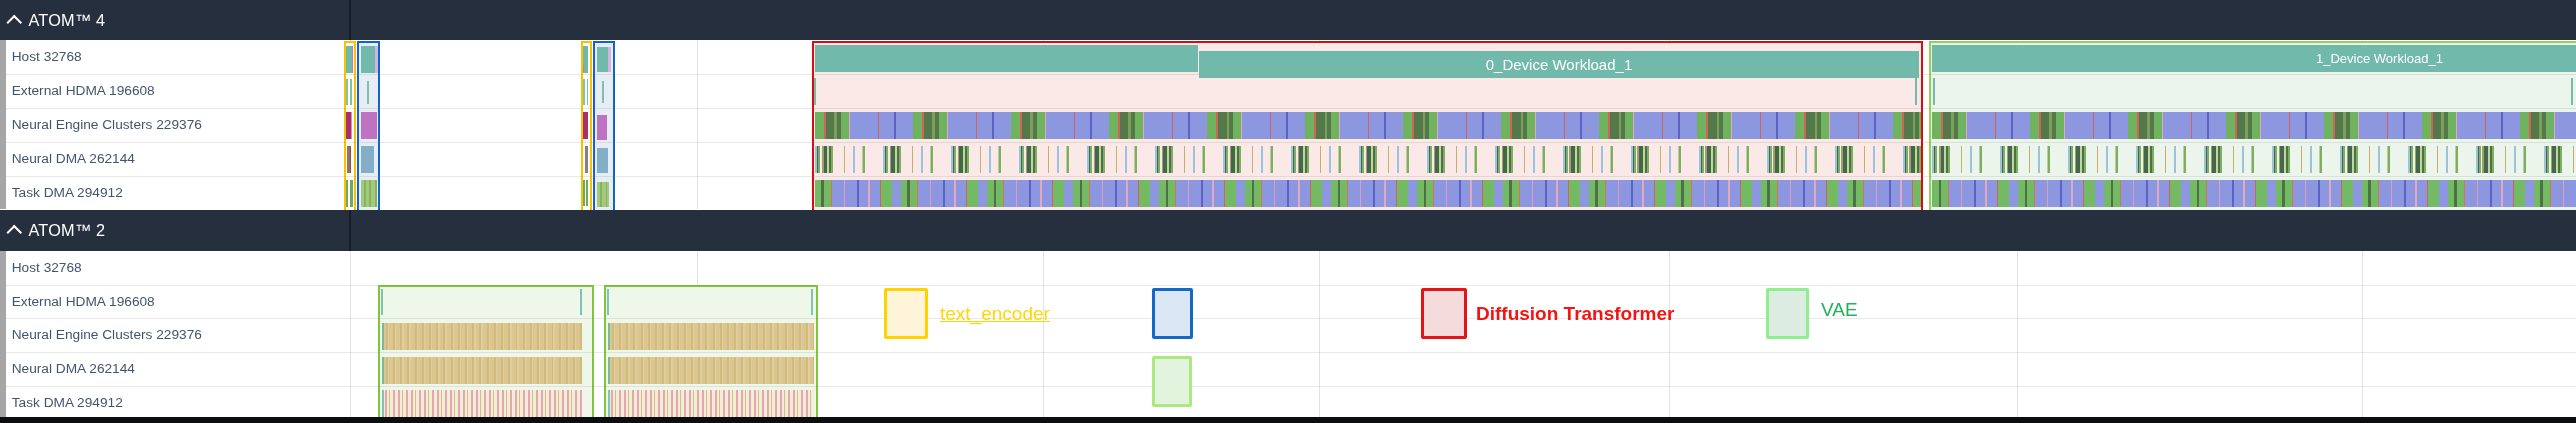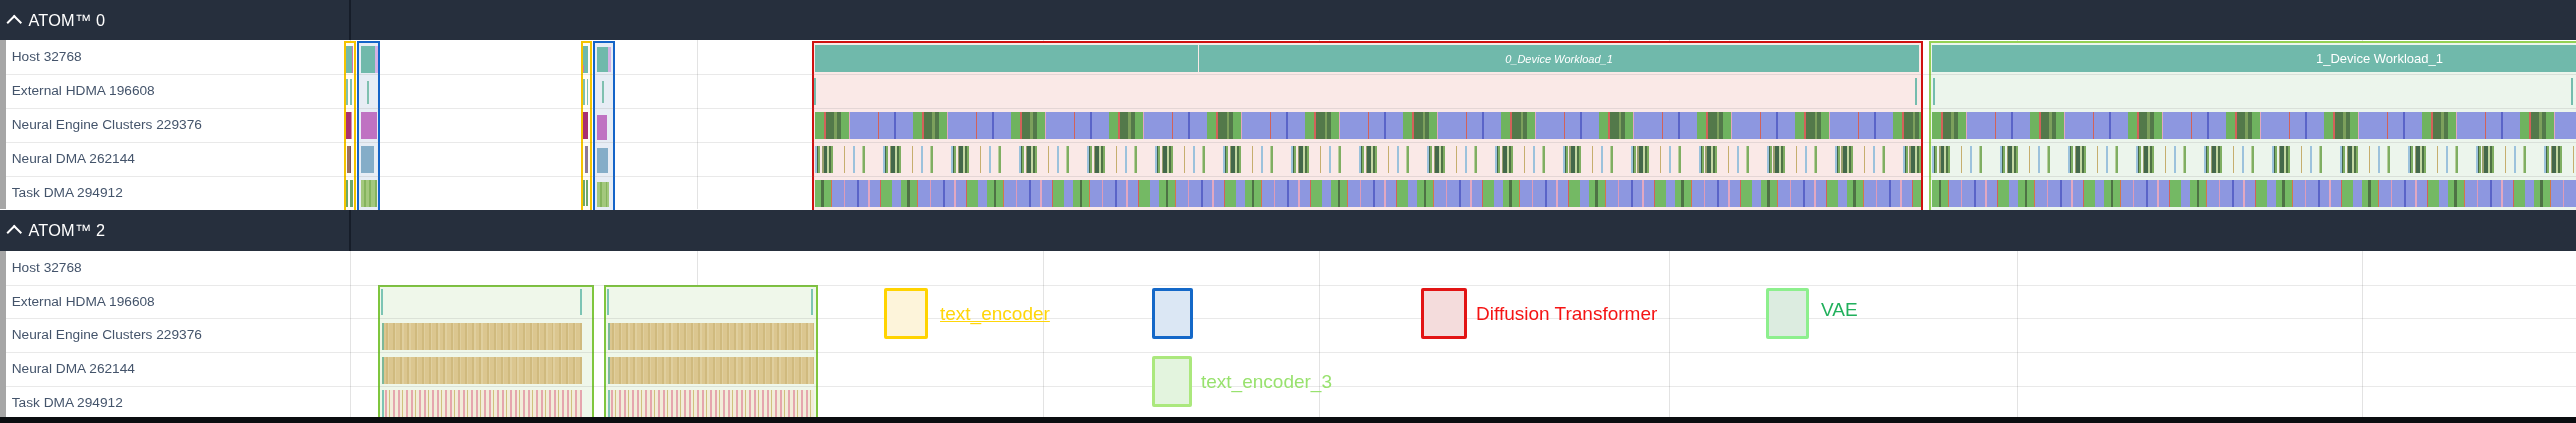--- a/index.html
+++ b/index.html
@@ -76,21 +76,21 @@
   
   .lg-swatch{box-sizing:border-box;border-radius:2px;z-index:7;}
   .lg-label{z-index:7;font-size:19px;white-space:nowrap;display:flex;align-items:center;}
   .sw-te {border:3.3px solid #ffd300;background:#fdf4da;}
   .sw-te2{border:3.3px solid #1468c8;background:#dbe7f4;}
   .sw-dt {border:3.3px solid #e21414;background:#f4dcdc;}
   .sw-vae{border:3.3px solid #8def8d;background:#dcece0;}
   .sw-te3{border:3.3px solid #abe87d;background:#e3f4de;}
   .tx-te {color:#ffd60a;}
   .tx-te2{color:#1a7ae0;}
-  .tx-dt {color:#f51414;}
+  .tx-dt {color:#f51414;font-weight:bold;}
   .tx-vae{color:#21b05c;}
   .tx-te3{color:#98e26e;}
   .bottom-bar{left:0;top:417px;width:2576px;height:6.5px;background:#0b0d10;z-index:8;}
 </style>
 </head>
 <body>
 
 <div id="stage">
 
   <div class="abs gridline" style="left:350px;top:40px;height:169px;"></div>
@@ -121,21 +121,21 @@
   <div class="abs rowsep" style="top:108px;"></div>
   <div class="abs rowsep" style="top:142px;"></div>
   <div class="abs rowsep" style="top:176px;"></div>
   <div class="abs rowsep" style="top:285px;"></div>
   <div class="abs rowsep" style="top:318px;"></div>
   <div class="abs rowsep" style="top:352px;"></div>
   <div class="abs rowsep" style="top:386px;"></div>
 
   <div class="abs sec-header" style="top:0;height:40px;">
     <span class="chev"></span>
-    <span>ATOM™ 0</span>
+    <span>ATOM™ 4</span>
     <span class="hdr-divider" style="left:349px;"></span>
   </div>
   <div class="abs sec-header" style="top:210px;height:41px;">
     <span class="chev"></span>
     <span>ATOM™ 2</span>
     <span class="hdr-divider" style="left:349px;"></span>
   </div>
 
   <div class="abs rail" style="top:40px;height:169px;"></div>
   <div class="abs rail" style="top:251px;height:166px;"></div>
@@ -180,21 +180,21 @@
   <div class="abs slice" style="left:586px;top:180px;width:2px;height:26px;background:#6da868;"></div>
 
   <div class="abs slice teal" style="left:597px;top:47px;width:11px;height:25.4px;"></div>
   <div class="abs slice" style="left:608px;top:47px;width:2.6px;height:25.4px;background:#d4b2e4;"></div>
   <div class="abs slice" style="left:602px;top:81px;width:2px;height:22px;background:#7fc0b0;"></div>
   <div class="abs slice" style="left:597px;top:115px;width:10.4px;height:25.4px;background:#bf72c2;"></div>
   <div class="abs slice" style="left:597px;top:148px;width:11px;height:25.4px;background:#84adc8;"></div>
   <div class="abs slice" style="left:597px;top:182px;width:11.7px;height:25px;background:repeating-linear-gradient(90deg,#a3c87e 0 3.3px,#85b45e 3.3px 5.2px);"></div>
 
   <div class="abs slice teal" style="left:815px;top:45px;width:383px;height:27px;"></div>
-  <div class="abs slice teal bar-label" style="left:1199px;top:45px;width:720px;height:27px;font-size:11px;font-style:italic;">0_Device Workload_1</div>
+  <div class="abs slice teal bar-label" style="left:1199px;top:51px;width:720px;height:27px;font-size:15px;">0_Device Workload_1</div>
   <div class="abs slice" style="left:814px;top:78px;width:2px;height:27px;background:#74bcae;"></div>
   <div class="abs slice" style="left:1915px;top:78px;width:2px;height:27px;background:#74bcae;"></div>
   <div class="abs slice pat-nec" style="left:815px;top:112px;width:1106px;height:27px;"></div>
   <div class="abs slice pat-ndma" style="left:815px;top:146px;width:1106px;height:27px;"></div>
   <div class="abs slice pat-task" style="left:815px;top:180px;width:1106px;height:27px;"></div>
 
   <div class="abs slice teal bar-label" style="left:1932px;top:45px;width:895px;height:27px;font-size:13px;">1_Device Workload_1</div>
   <div class="abs slice" style="left:1933px;top:78px;width:2px;height:27px;background:#74bcae;"></div>
   <div class="abs slice" style="left:2571px;top:78px;width:2px;height:27px;background:#74bcae;"></div>
   <div class="abs slice pat-nec" style="left:1932px;top:112px;width:644px;height:27px;"></div>
@@ -225,18 +225,17 @@
 
   <div class="abs lg-swatch sw-te2" style="left:1152px;top:288px;width:41px;height:51px;"></div>
 
   <div class="abs lg-swatch sw-dt" style="left:1421px;top:288px;width:46px;height:51px;"></div>
   <div class="abs lg-label tx-dt" style="left:1476px;top:288px;height:51px;">Diffusion Transformer</div>
 
   <div class="abs lg-swatch sw-vae" style="left:1766px;top:288px;width:43px;height:51px;"></div>
   <div class="abs lg-label tx-vae" style="left:1821px;top:284px;height:51px;">VAE</div>
 
   <div class="abs lg-swatch sw-te3" style="left:1152px;top:356px;width:40px;height:51px;"></div>
-  <div class="abs lg-label tx-te3" style="left:1201px;top:356px;height:51px;">text_encoder_3</div>
 
   <div class="abs bottom-bar"></div>
 
 </div>
 
 
 </body></html>

